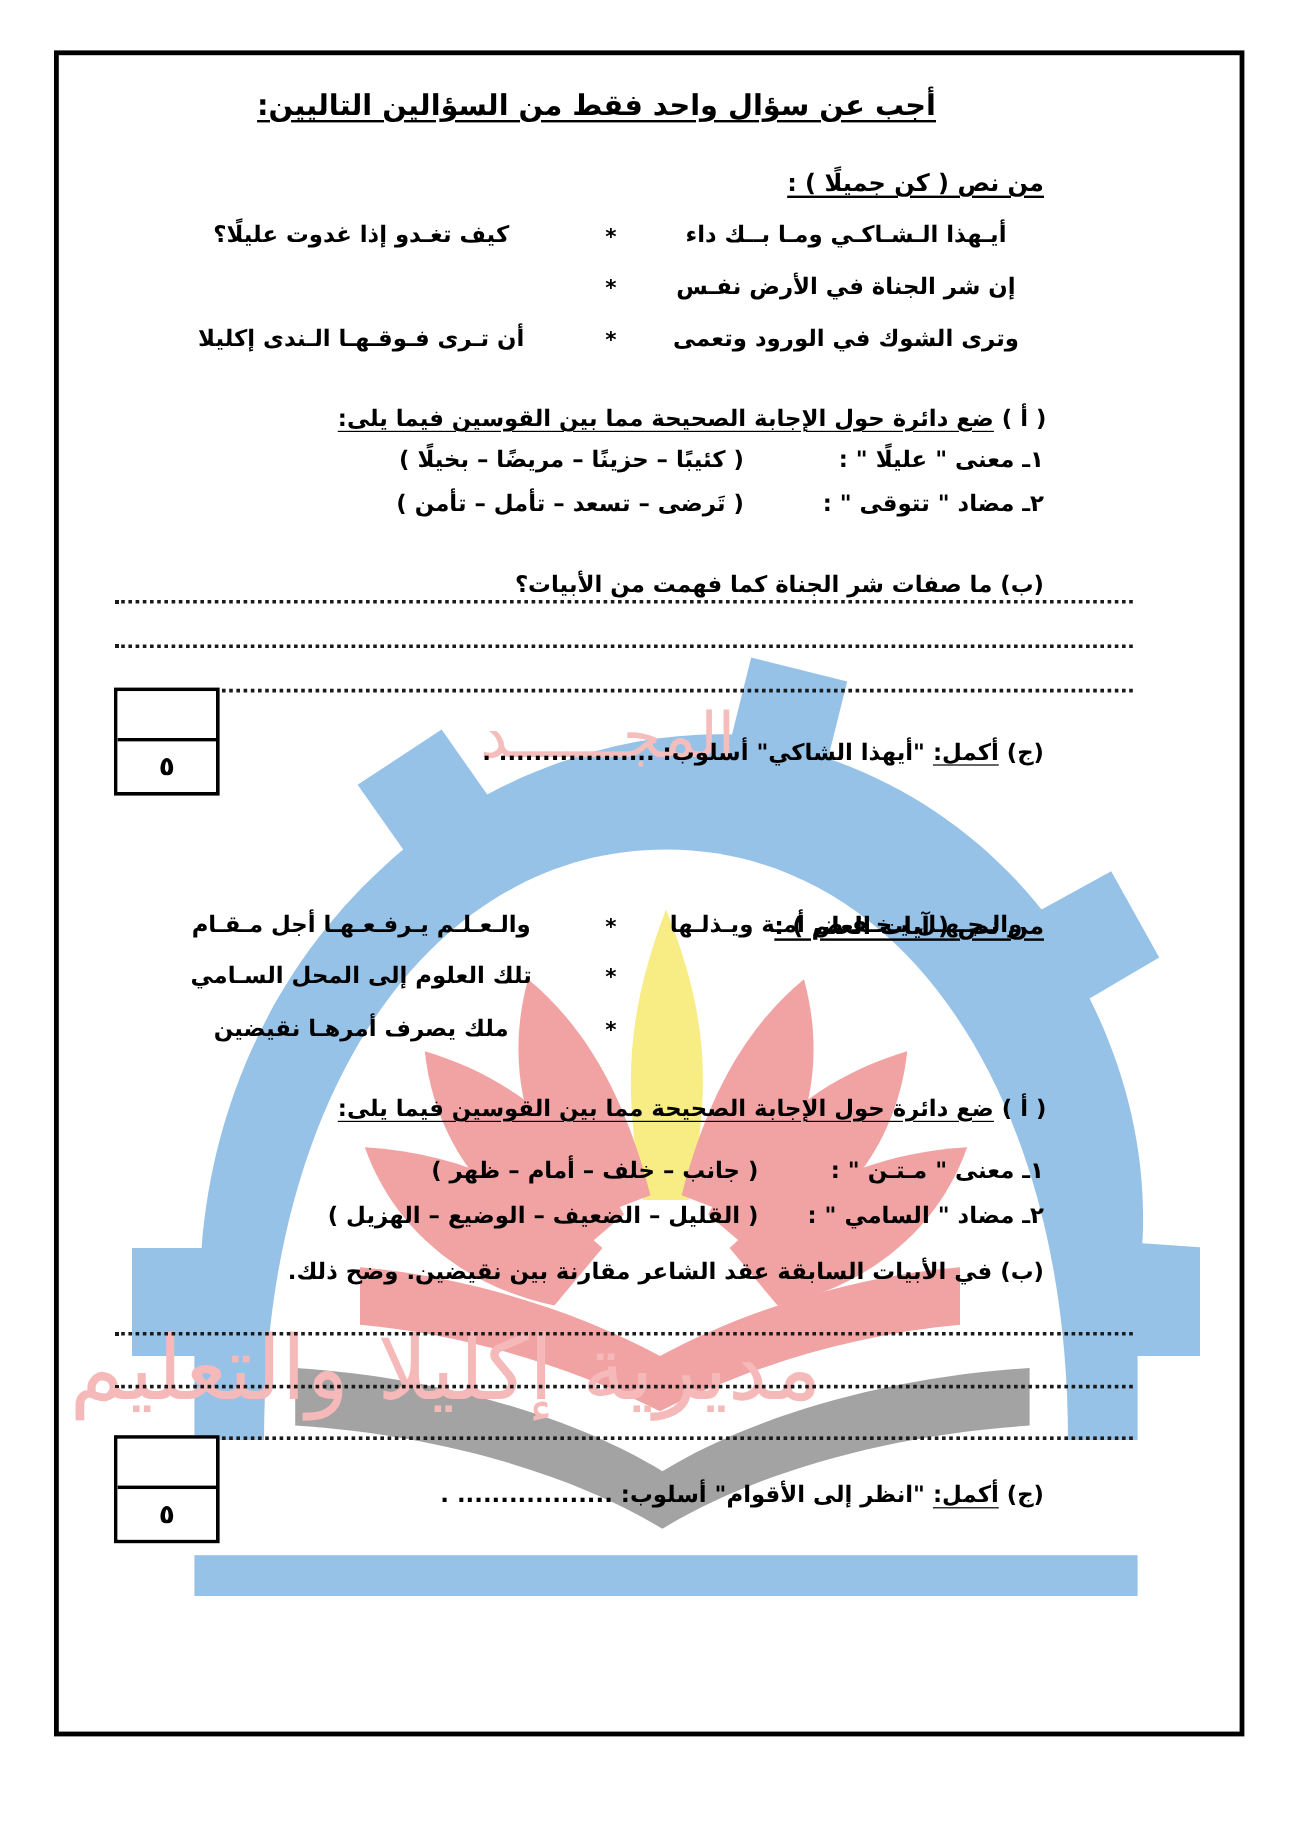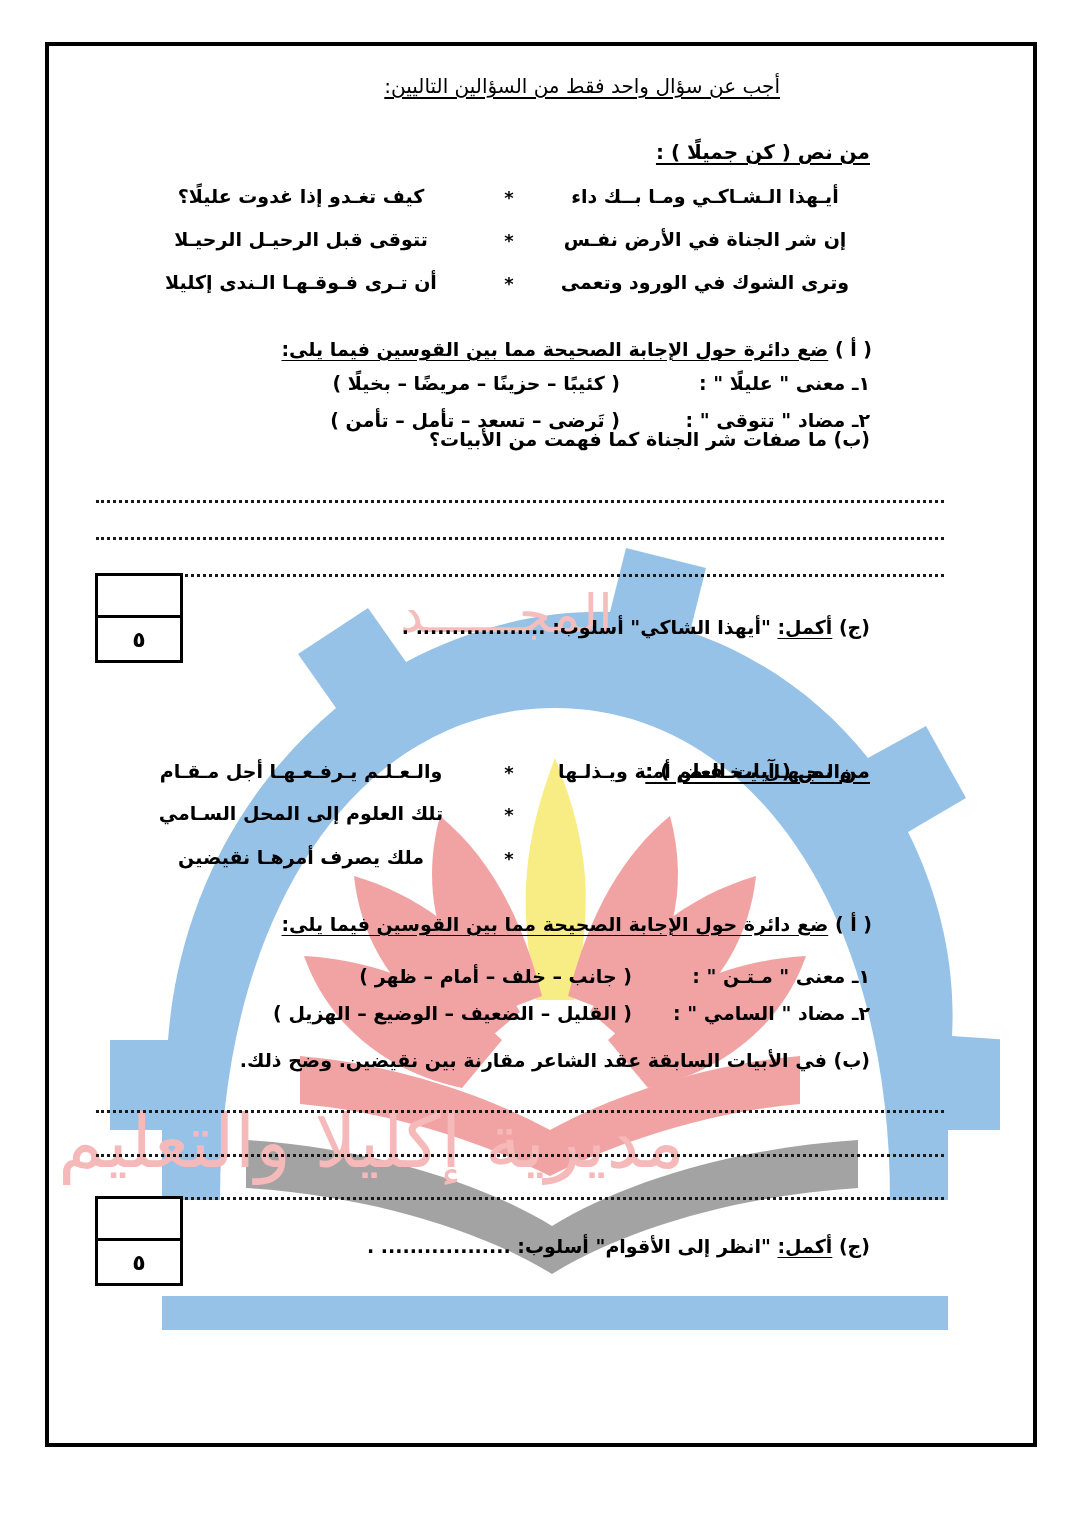--- a/index.html
+++ b/index.html
@@ -65,21 +65,21 @@
   
   #content {
     position:absolute;
     inset:0;
     z-index:4;
     color:#000000;
   }
   #content .row { position:absolute; }
 
   .hdr {
-    font-size:20px; font-weight:normal;
+    font-size:24px; font-weight:bold;
     text-decoration:underline;
     text-underline-offset:4px;
     white-space:nowrap;
     direction:rtl;
   }
   .sect-title {
     font-size:20px; font-weight:bold;
     text-decoration:underline;
     text-underline-offset:4px;
     white-space:nowrap;
@@ -218,21 +218,20 @@
     <div class="row sect-title" style="right:210px; top:140px;">من نص ( كن جميلًا ) :</div>
 
     <div class="verse" style="right:210px; top:185px;">
       <span class="sadr">أيـهذا الـشـاكـي ومـا بــك داء</span>
       <span class="star">*</span>
       <span class="ajuz">كيف تغـدو إذا غدوت عليلًا؟</span>
     </div>
     <div class="verse" style="right:210px; top:228px;">
       <span class="sadr">إن شر الجناة في الأرض نفـس</span>
       <span class="star">*</span>
-      <span class="ajuz">تتوقى قبل الرحيـل الرحيـلا</span>
     </div>
     <div class="verse" style="right:210px; top:271px;">
       <span class="sadr">وترى الشوك في الورود وتعمى</span>
       <span class="star">*</span>
       <span class="ajuz">أن تـرى فـوقـهـا الـندى إكليلا</span>
     </div>
 
     <div class="row instr" style="right:208px; top:338px;">
       <span>( أ )</span>
       <span class="u">ضع دائرة حول الإجابة الصحيحة مما بين القوسين فيما يلى:</span>
@@ -267,21 +266,21 @@
         <span>–</span>
         <span>تسعد</span>
         <span>–</span>
         <span>تأمل</span>
         <span>–</span>
         <span>تأمن</span>
         <span>)</span>
       </span>
     </div>
 
-    <div class="qtext" style="right:210px; top:428px;">
+    <div class="qtext" style="right:210px; top:476px;">
       <span>(ب)</span>
       <span>ما صفات شر الجناة كما فهمت من الأبيات؟</span>
     </div>
 
     <div class="dotline" style="left:96px; top:500px; width:848px;"></div>
     <div class="dotline" style="left:96px; top:537px; width:848px;"></div>
     <div class="dotline" style="left:96px; top:574px; width:848px;"></div>
 
     <div class="fill" style="right:210px; top:616px;">
       <span>(ج)</span>

